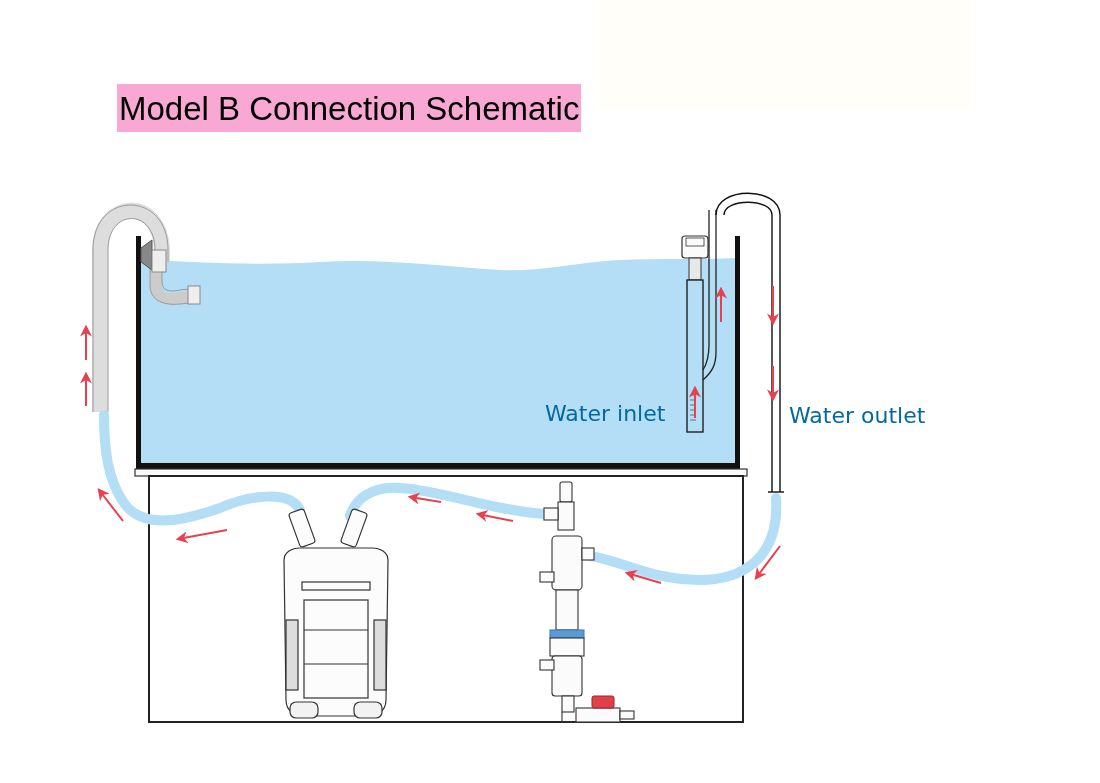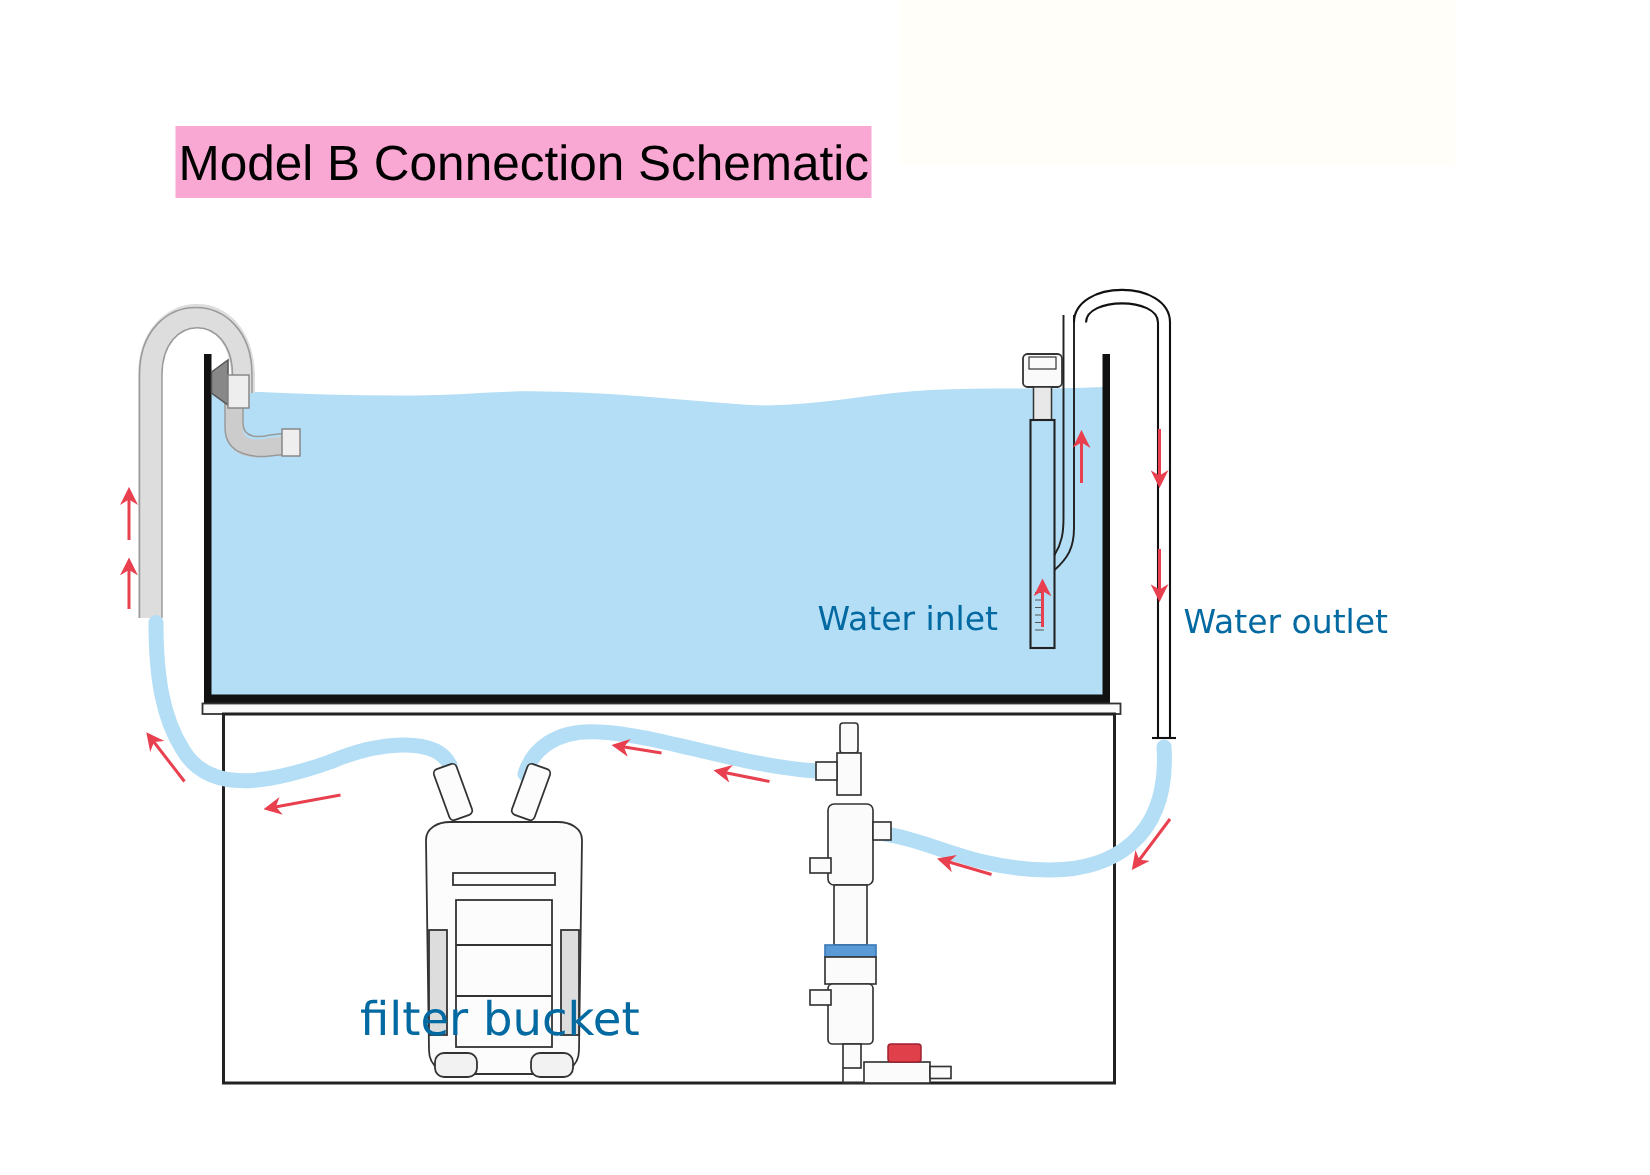--- a/index.html
+++ b/index.html
@@ -115,14 +115,13 @@
       <line x1="773" y1="286" x2="773" y2="323" marker-end="url(#ah)"></line>
       <line x1="773" y1="366" x2="773" y2="399" marker-end="url(#ah)"></line>
       <line x1="721" y1="322" x2="721" y2="289" marker-end="url(#ah)"></line>
       <line x1="695" y1="418" x2="695" y2="388" marker-end="url(#ah)"></line>
     </g>
   </svg>
 
   <div class="title">Model B Connection Schematic</div>
   <div class="label lbl-inlet">Water inlet</div>
   <div class="label lbl-outlet">Water outlet</div>
-  <div class="label lbl-bucket">filter bucket</div>
 </div>
 
 </body></html>

